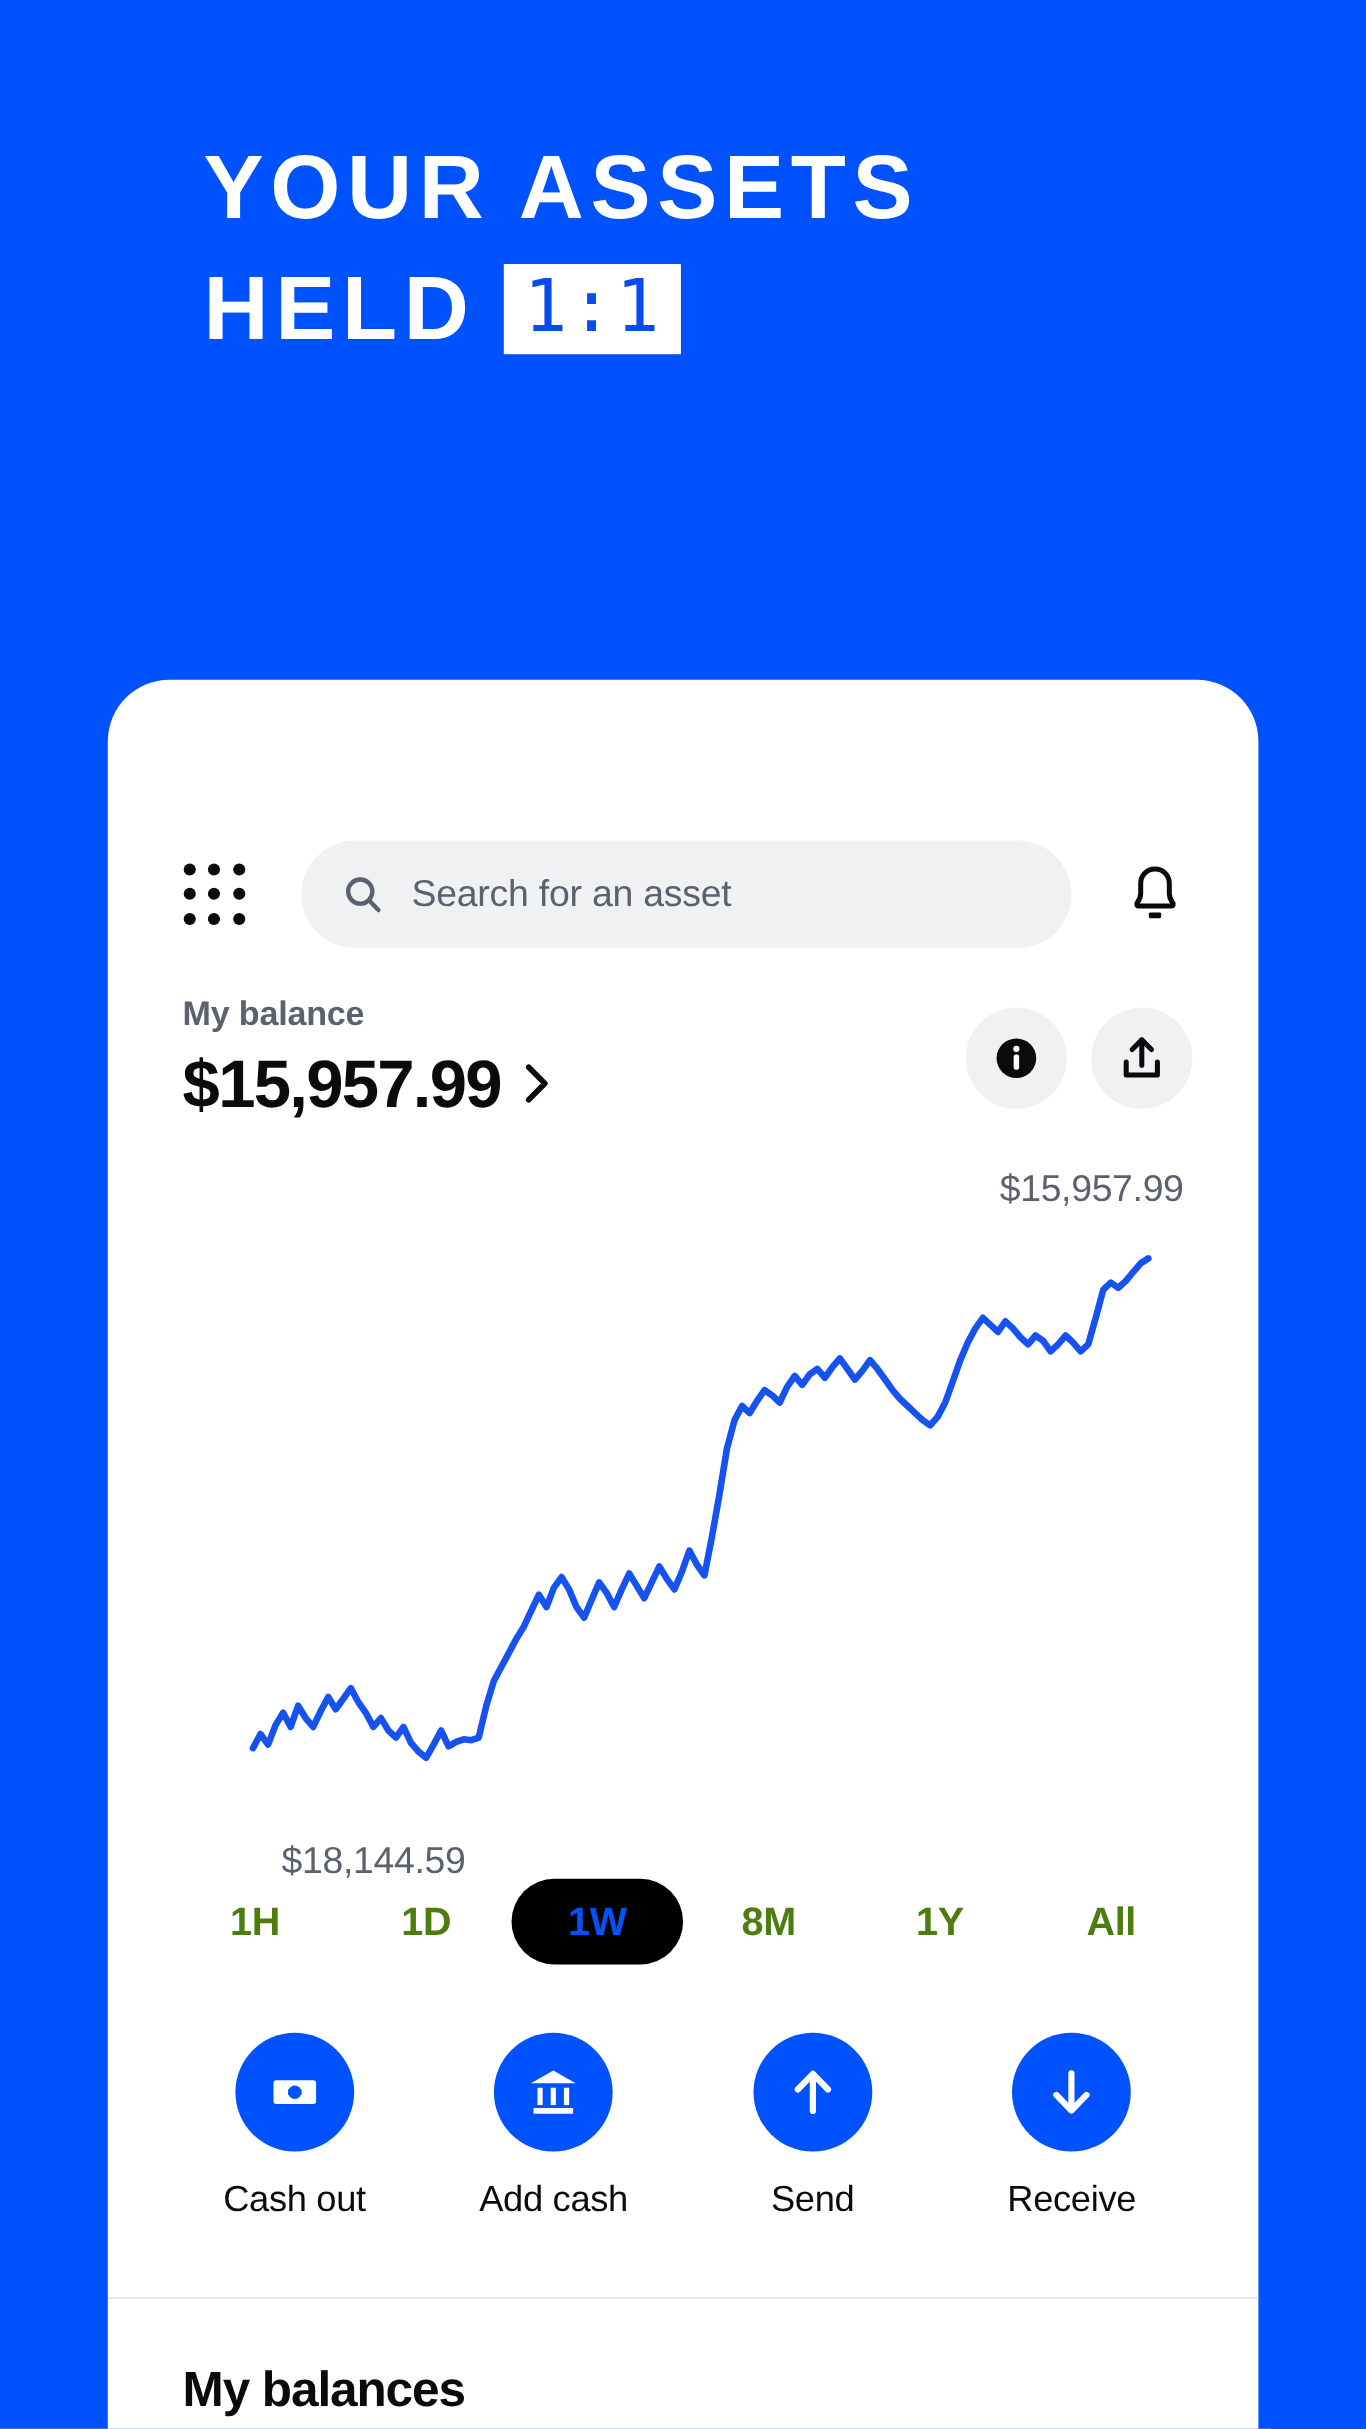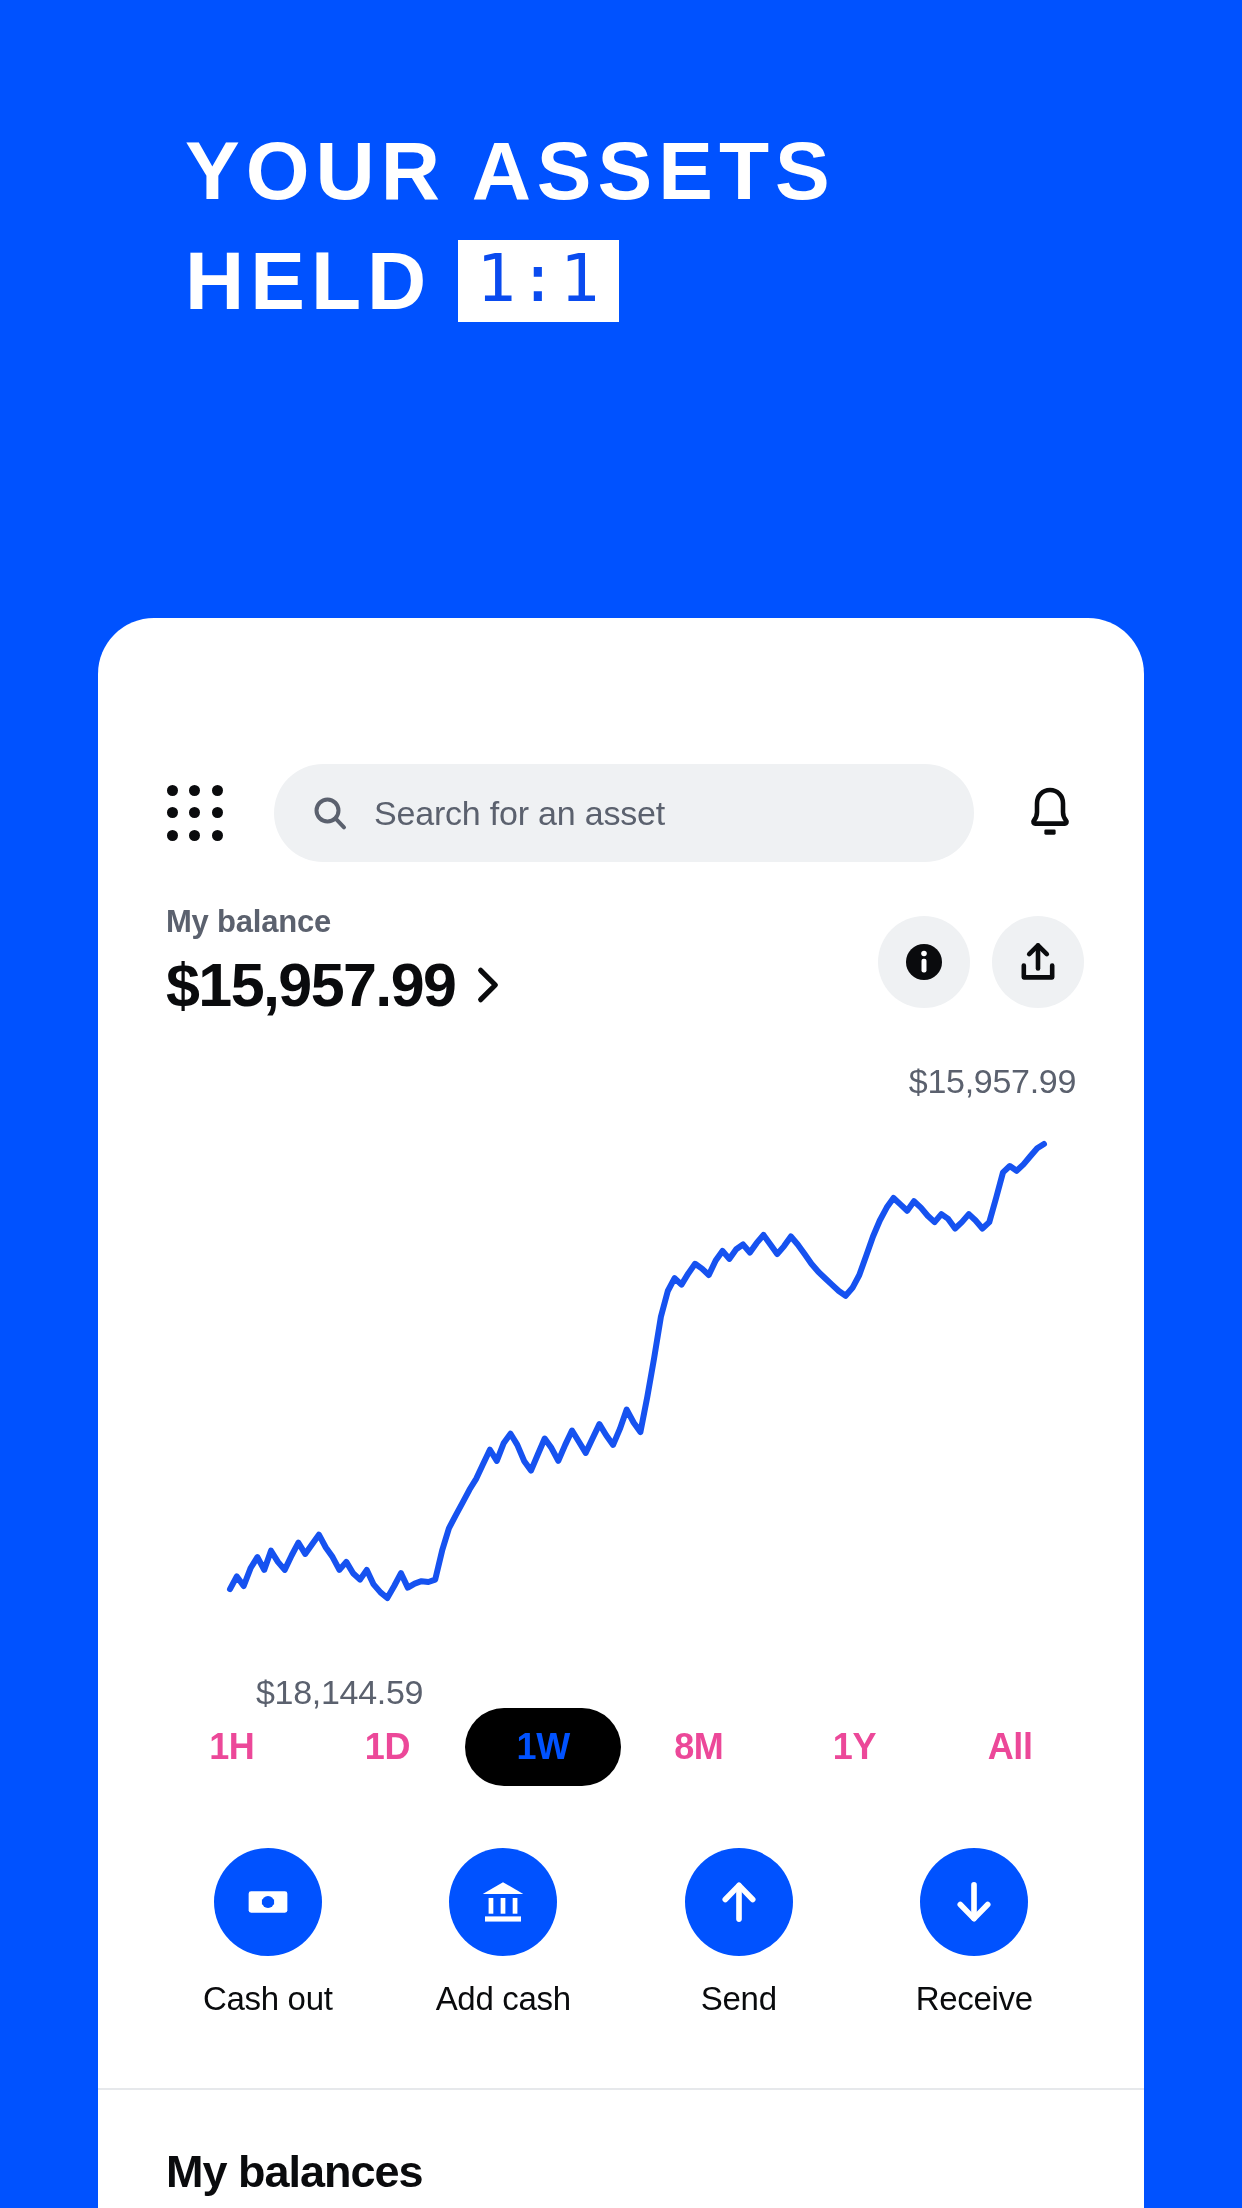--- a/index.html
+++ b/index.html
@@ -181,21 +181,21 @@
     width:100%;
     display:flex;
     align-items:center;
     padding:0 56px;
   }
   .range {
     flex:1;
     text-align:center;
     font-size:36px;
     font-weight:600;
-    color:#ec4899;
+    color:#4d7c0f;
     letter-spacing:-0.3px;
     padding:18px 0;
     border-radius:40px;
   }
   .range.active {
     color:#0052FF;
     background:#000000;
   }
 
   

